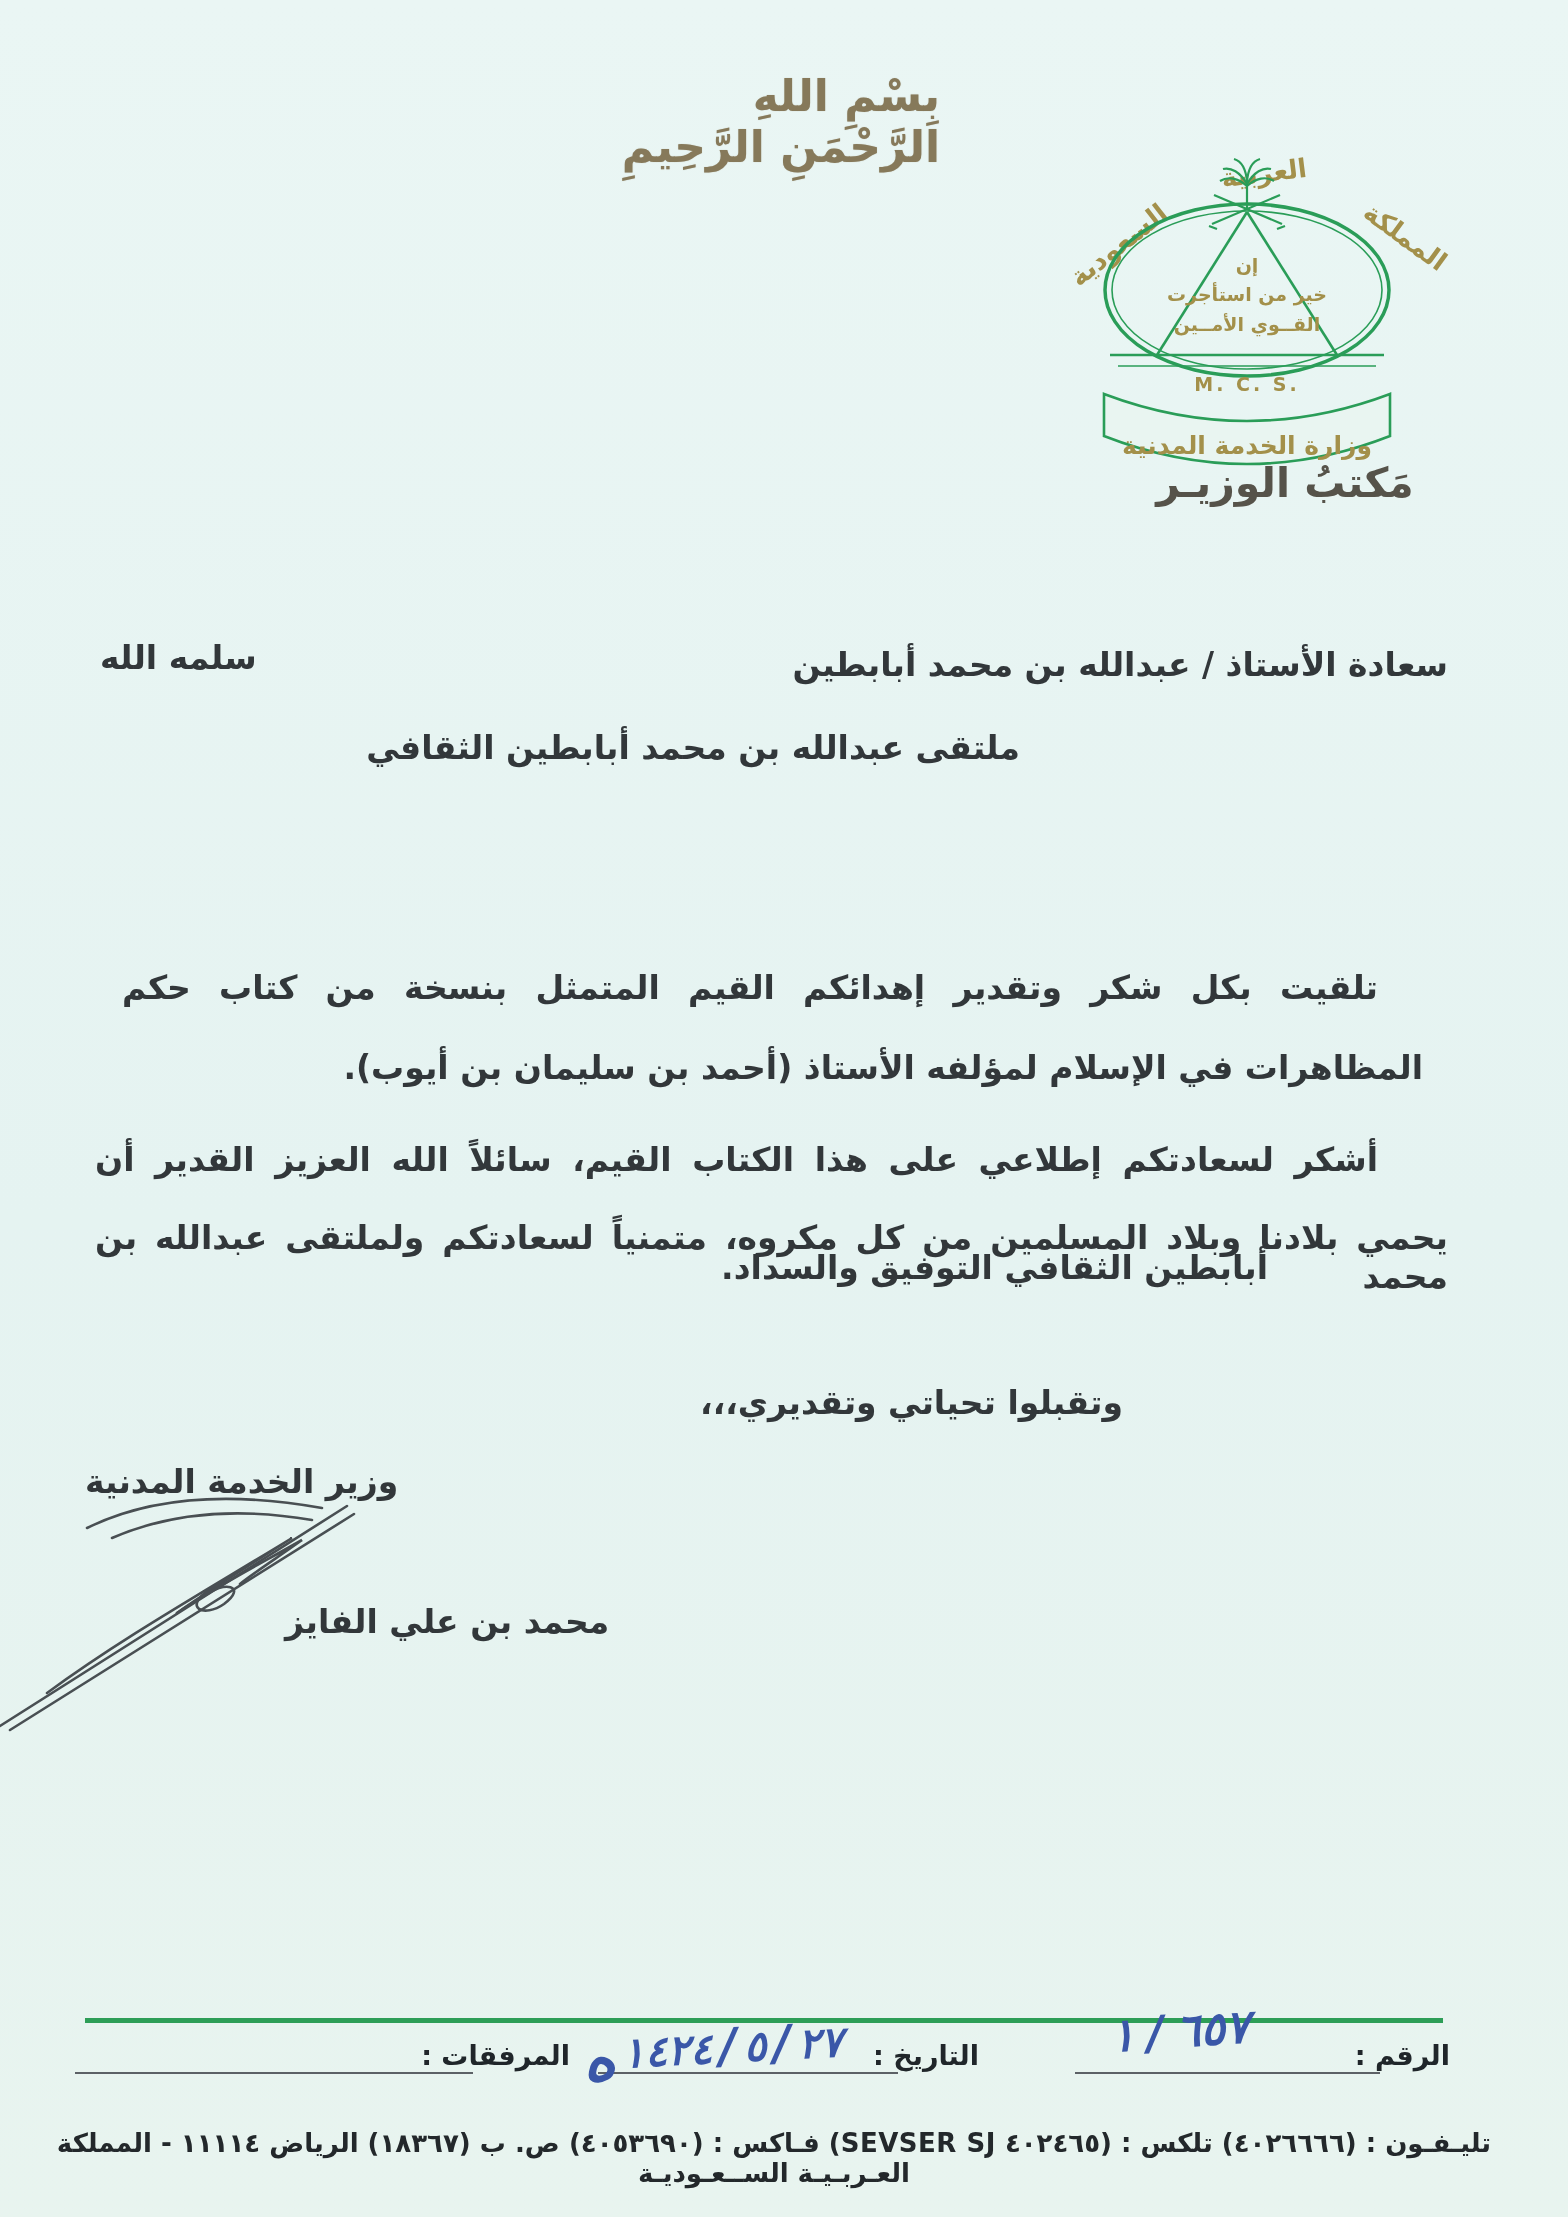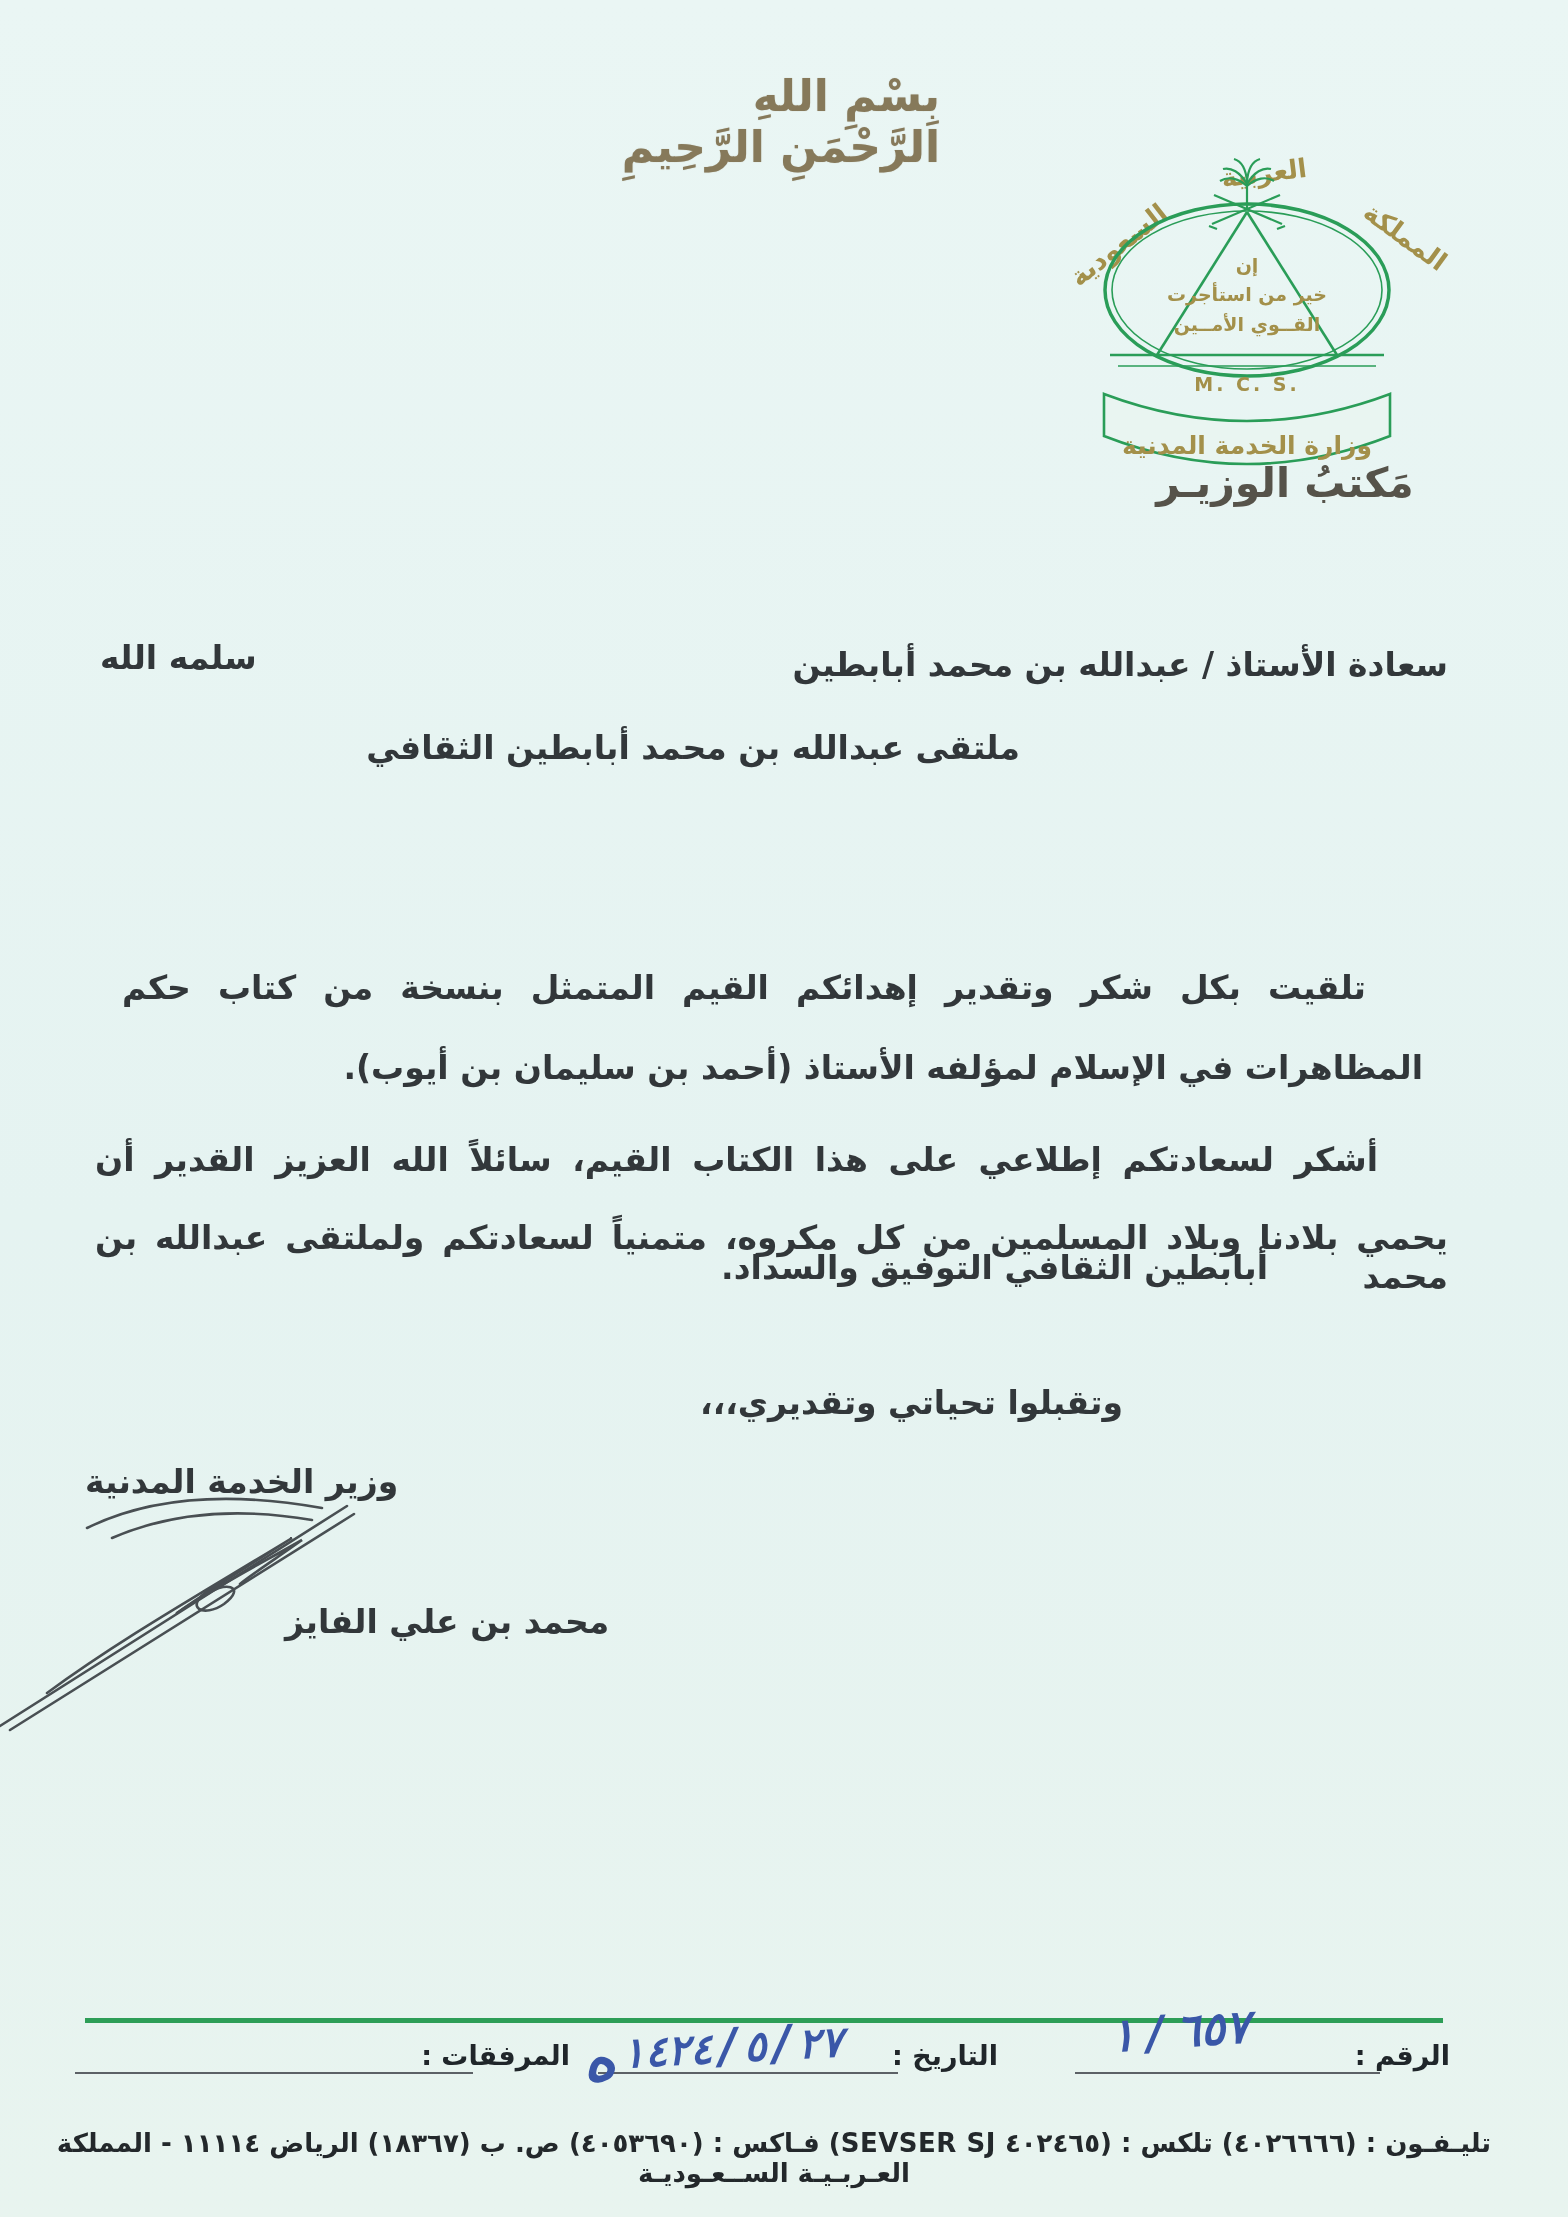--- a/index.html
+++ b/index.html
@@ -82,21 +82,21 @@
     </g>
   </svg>
 
   <div class="abs office" style="left:1135px;top:442px;width:300px;">مَكتبُ الوزيـر</div>
 
   <div class="abs ar body-line" style="right:120px;top:645px;">سعادة الأستاذ / عبدالله بن محمد أبابطين</div>
   <div class="abs ar body-line" style="left:100px;top:638px;">سلمه الله</div>
   <div class="abs ar body-line" style="right:548px;top:728px;">ملتقى عبدالله بن محمد أبابطين الثقافي</div>
 
 
-  <div class="abs ar body-line just" style="right:202px;left:95px;top:968px;margin-left:27px;">تلقيت بكل شكر وتقدير إهدائكم القيم المتمثل بنسخة من كتاب حكم</div>
+  <div class="abs ar body-line just" style="right:190px;left:95px;top:968px;margin-left:27px;">تلقيت بكل شكر وتقدير إهدائكم القيم المتمثل بنسخة من كتاب حكم</div>
   <div class="abs ar body-line" style="right:145px;top:1048px;">المظاهرات في الإسلام لمؤلفه الأستاذ (أحمد بن سليمان بن أيوب).</div>
 
   <div class="abs ar body-line just" style="right:190px;left:95px;top:1140px;">أشكر لسعادتكم إطلاعي على هذا الكتاب القيم، سائلاً الله العزيز القدير أن</div>
   <div class="abs ar body-line just" style="right:120px;left:95px;top:1218px;">يحمي بلادنا وبلاد المسلمين من كل مكروه، متمنياً لسعادتكم ولملتقى عبدالله بن محمد</div>
   <div class="abs ar body-line" style="right:300px;top:1248px;margin-left:8px;">أبابطين الثقافي التوفيق والسداد.</div>
 
   <div class="abs ar body-line" style="right:445px;top:1383px;">وتقبلوا تحياتي وتقديري،،،</div>
 
   <div class="abs ar body-line" style="left:85px;top:1462px;">وزير الخدمة المدنية</div>
 
@@ -117,21 +117,21 @@
   <div class="abs" style="left:85px;top:2018px;width:1358px;height:5px;background:#2d9e57;"></div>
 
   <div class="abs ar footer-label" style="right:118px;top:2040px;">الرقم :</div>
   <div class="abs uline" style="left:1075px;top:2072px;width:305px;"></div>
   <div class="abs hand" style="left:1110px;top:2008px;font-size:46px;transform:rotate(-4deg);gap:12px;">
     <span>١</span>
     <span>/</span>
     <span>٦٥٧</span>
   </div>
 
-  <div class="abs ar footer-label" style="right:570px;top:2040px;">التاريخ :</div>
+  <div class="abs ar footer-label" style="right:589px;top:2040px;">التاريخ :</div>
   <div class="abs uline" style="left:598px;top:2072px;width:300px;"></div>
   <div class="abs hand" style="left:582px;top:2008px;font-size:42px;transform:rotate(-3deg);gap:7px;">
     <span style="font-size:62px;transform:translateY(14px);">ه</span>
     <span>١٤٢٤</span>
     <span style="font-size:48px;">/</span>
     <span>٥</span>
     <span style="font-size:48px;">/</span>
     <span>٢٧</span>
   </div>
 

